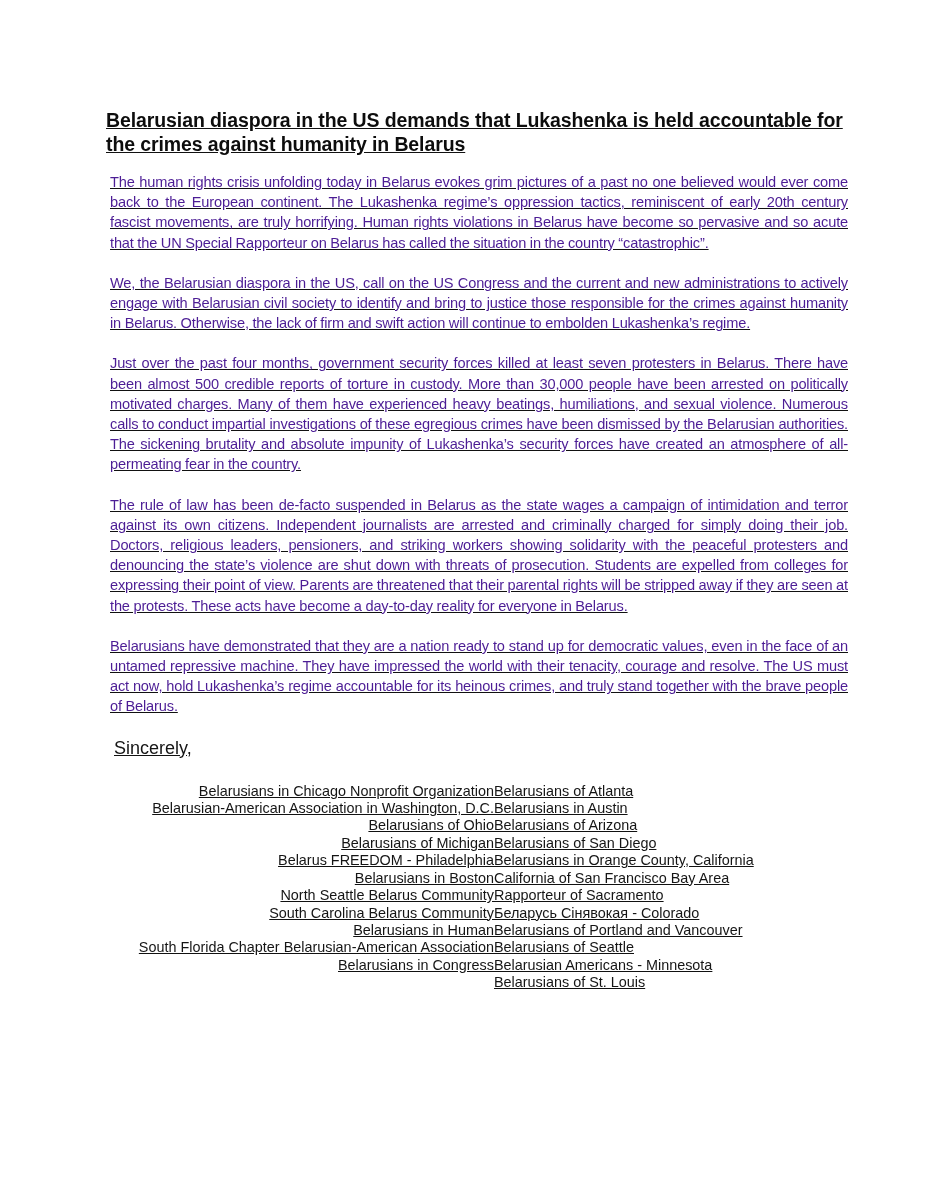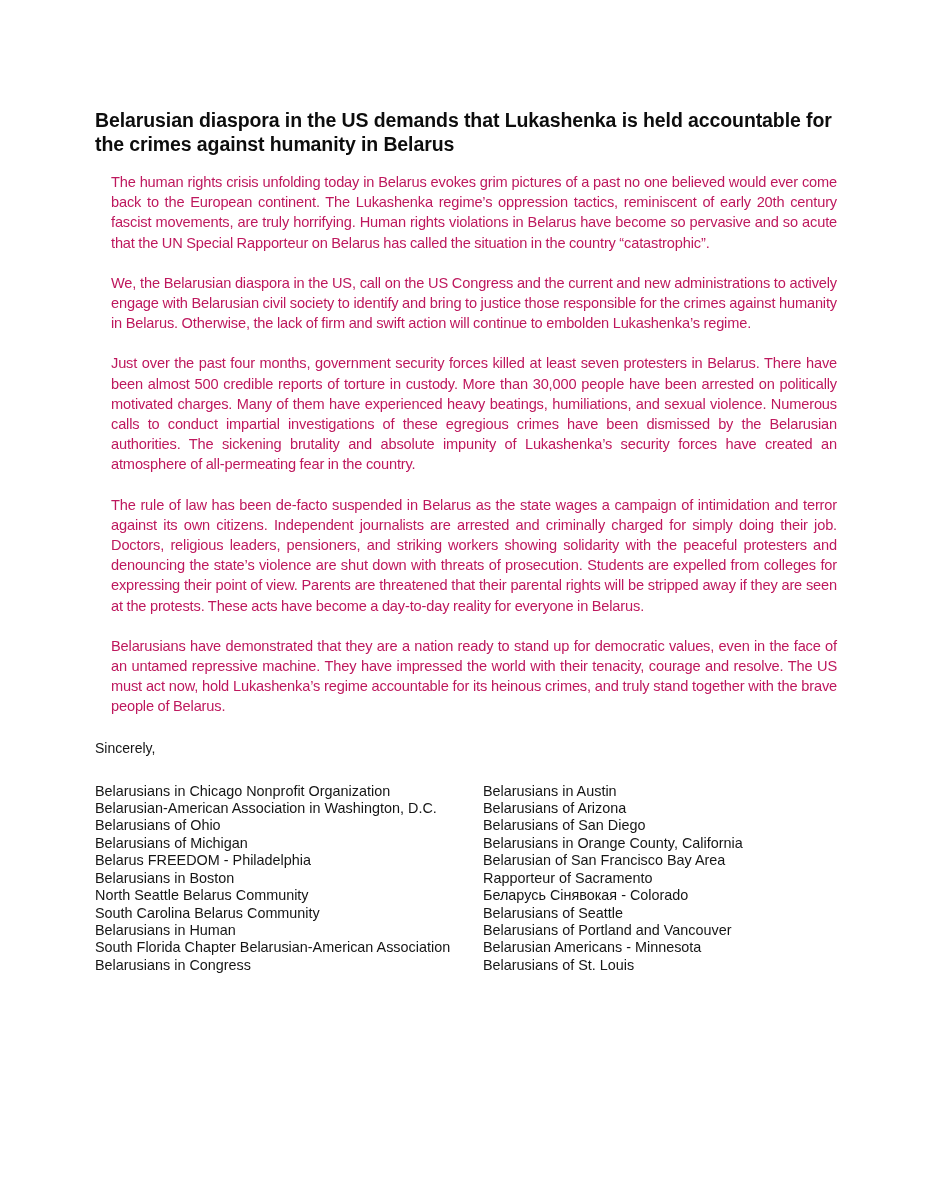--- a/index.html
+++ b/index.html
@@ -10,58 +10,59 @@
   body {
     width: 927px;
     height: 1200px;
     position: relative;
     overflow: hidden;
     font-family: "Liberation Sans", sans-serif;
     color: #111111;
   }
   .page {
     position: absolute;
-    left: 95px;
+    left: 106px;
     top: 108px;
     width: 742px;
+    text-decoration: underline;
   }
   .title {
     font-family: "Liberation Sans", sans-serif;
     font-weight: bold;
     font-size: 19.5px;
     line-height: 24px;
     margin: 0 0 16px 0;
     letter-spacing: -0.1px;
     color: #0d0d0d;
   }
   .para {
     font-size: 14.6px;
     line-height: 20.2px;
     text-align: justify;
     text-align-last: left;
-    margin: 0 0 20px 16px;
+    margin: 0 0 20px 4px;
     letter-spacing: -0.15px;
     word-spacing: -0.3px;
-    color: #be185d;
+    color: #4c1d95;
   }
   .closing {
-    font-size: 14px;
+    font-size: 18px;
     line-height: 18px;
-    margin: 22px 0 26px 0;
+    margin: 22px 0 26px 8px;
     color: #151515;
   }
   .signatories {
     display: flex;
     flex-direction: row;
   }
   .sig-col {
     display: flex;
     flex-direction: column;
   }
-  .sig-col.left { width: 388px; }
+  .sig-col.left { width: 388px; align-items: flex-end; }
   .sig-col.right { width: 354px; }
   .sig-item {
     font-size: 14.4px;
     line-height: 17.4px;
     white-space: nowrap;
     color: #151515;
   }
 </style>
 </head>
 <body>
@@ -87,26 +88,27 @@
       <div class="sig-item">Belarusians of Michigan</div>
       <div class="sig-item">Belarus FREEDOM - Philadelphia</div>
       <div class="sig-item">Belarusians in Boston</div>
       <div class="sig-item">North Seattle Belarus Community</div>
       <div class="sig-item">South Carolina Belarus Community</div>
       <div class="sig-item">Belarusians in Human</div>
       <div class="sig-item">South Florida Chapter Belarusian-American Association</div>
       <div class="sig-item">Belarusians in Congress</div>
     </div>
     <div class="sig-col right">
+      <div class="sig-item">Belarusians of Atlanta</div>
       <div class="sig-item">Belarusians in Austin</div>
       <div class="sig-item">Belarusians of Arizona</div>
       <div class="sig-item">Belarusians of San Diego</div>
       <div class="sig-item">Belarusians in Orange County, California</div>
-      <div class="sig-item">Belarusian of San Francisco Bay Area</div>
+      <div class="sig-item">California of San Francisco Bay Area</div>
       <div class="sig-item">Rapporteur of Sacramento</div>
       <div class="sig-item">Беларусь Сінявокая - Colorado</div>
+      <div class="sig-item">Belarusians of Portland and Vancouver</div>
       <div class="sig-item">Belarusians of Seattle</div>
-      <div class="sig-item">Belarusians of Portland and Vancouver</div>
       <div class="sig-item">Belarusian Americans - Minnesota</div>
       <div class="sig-item">Belarusians of St. Louis</div>
     </div>
   </div>
 </div>
 
 </body></html>

